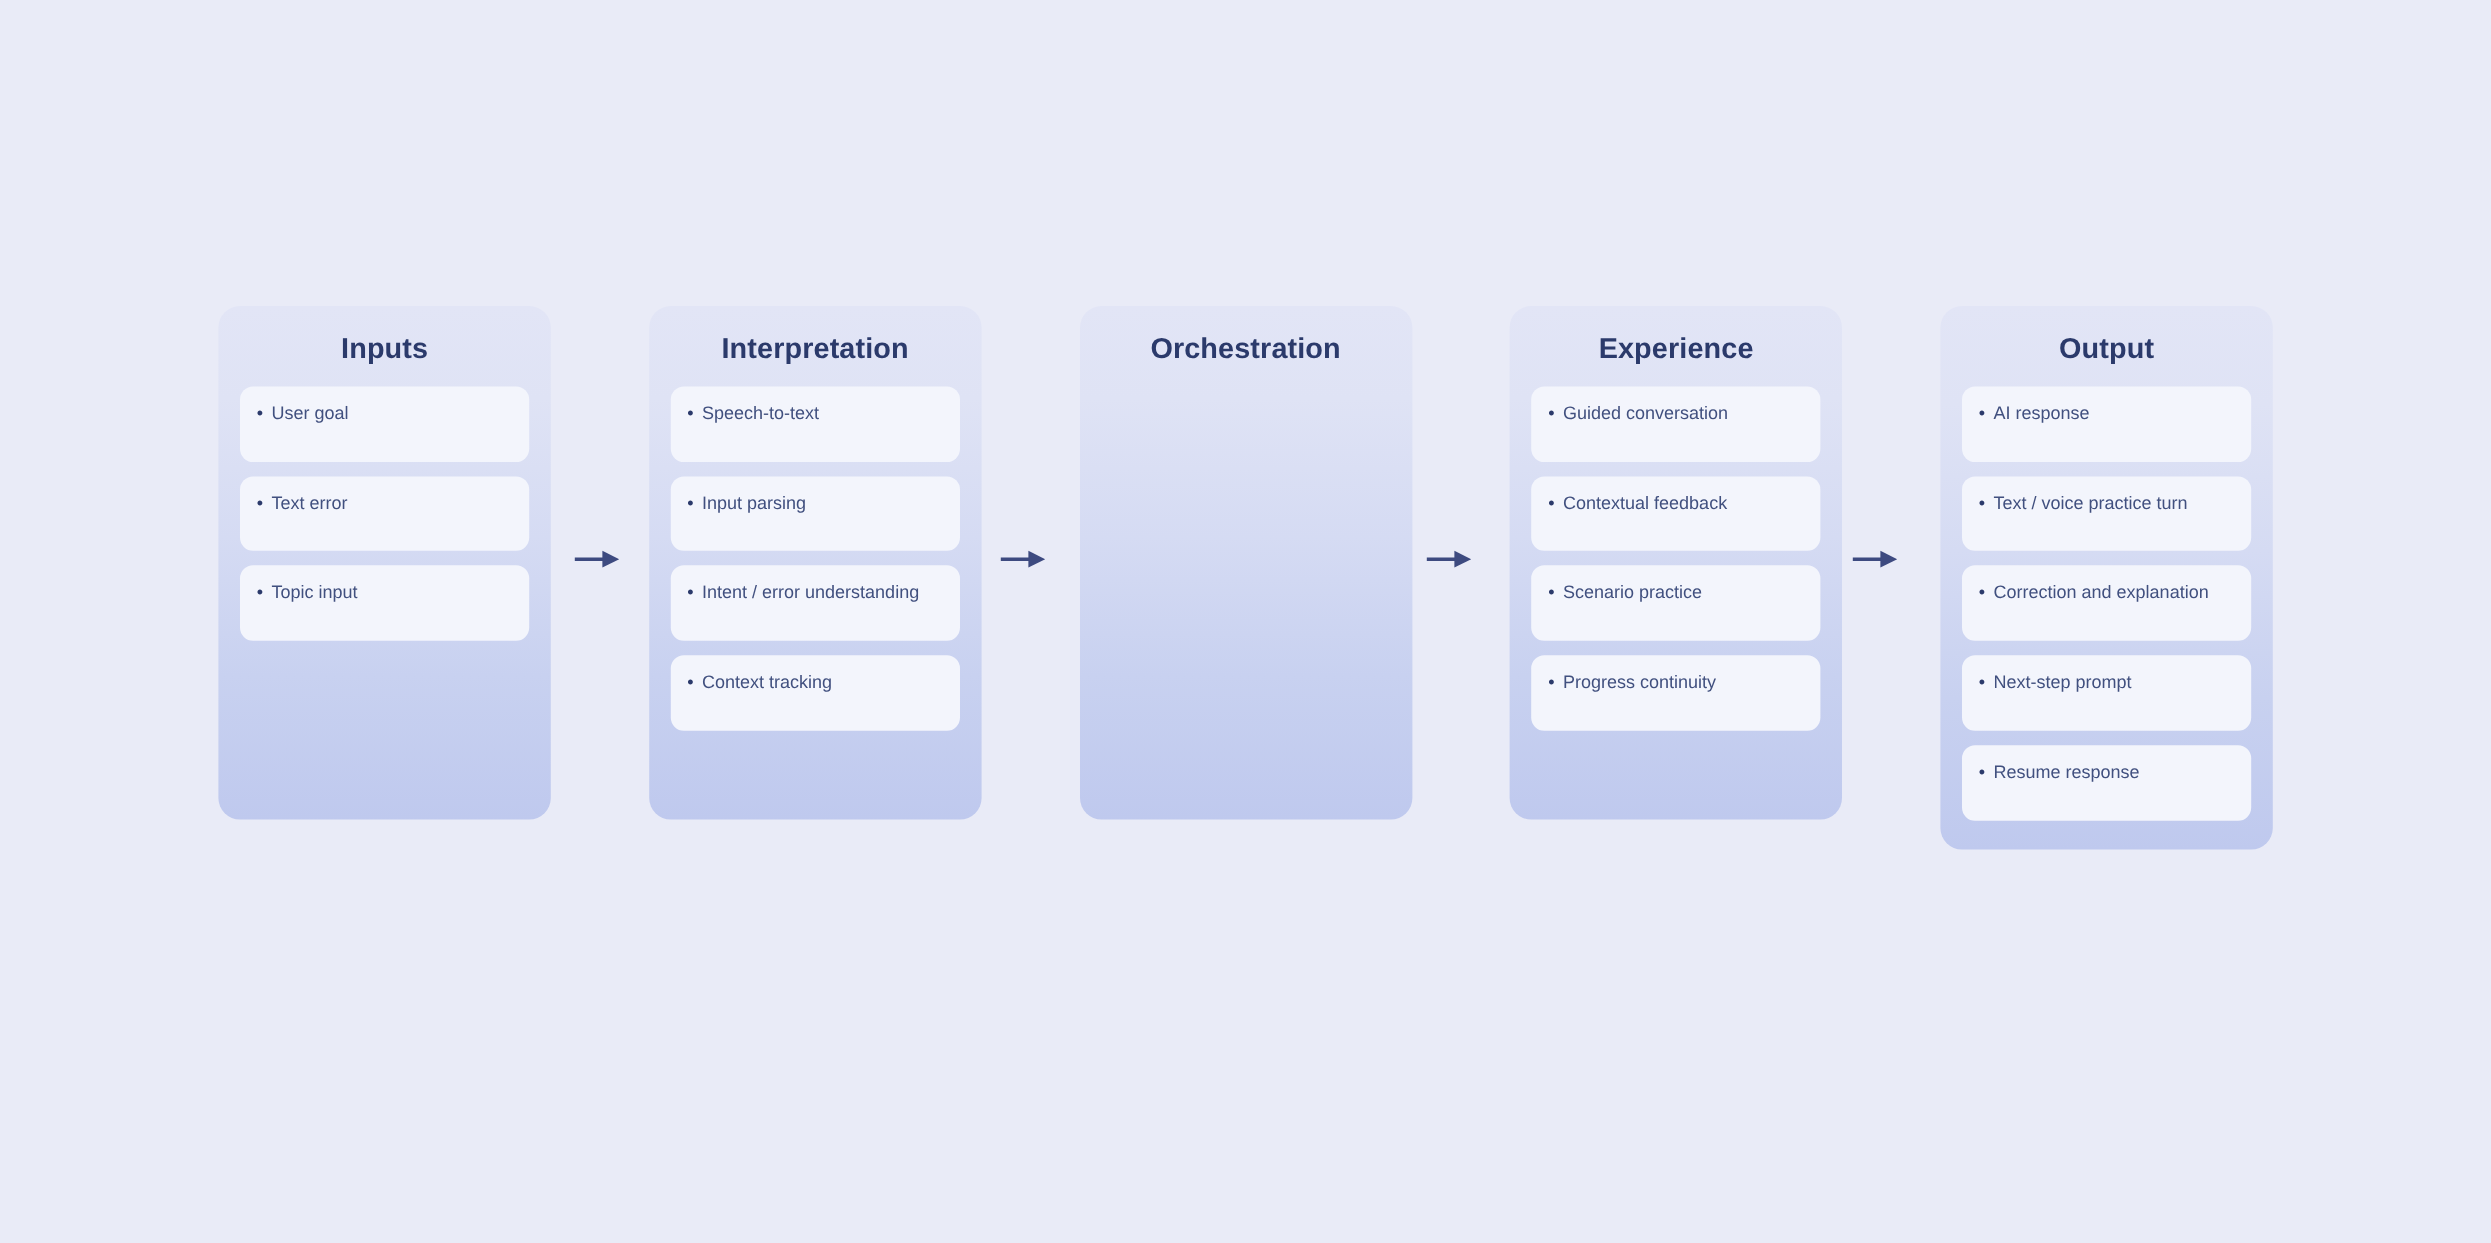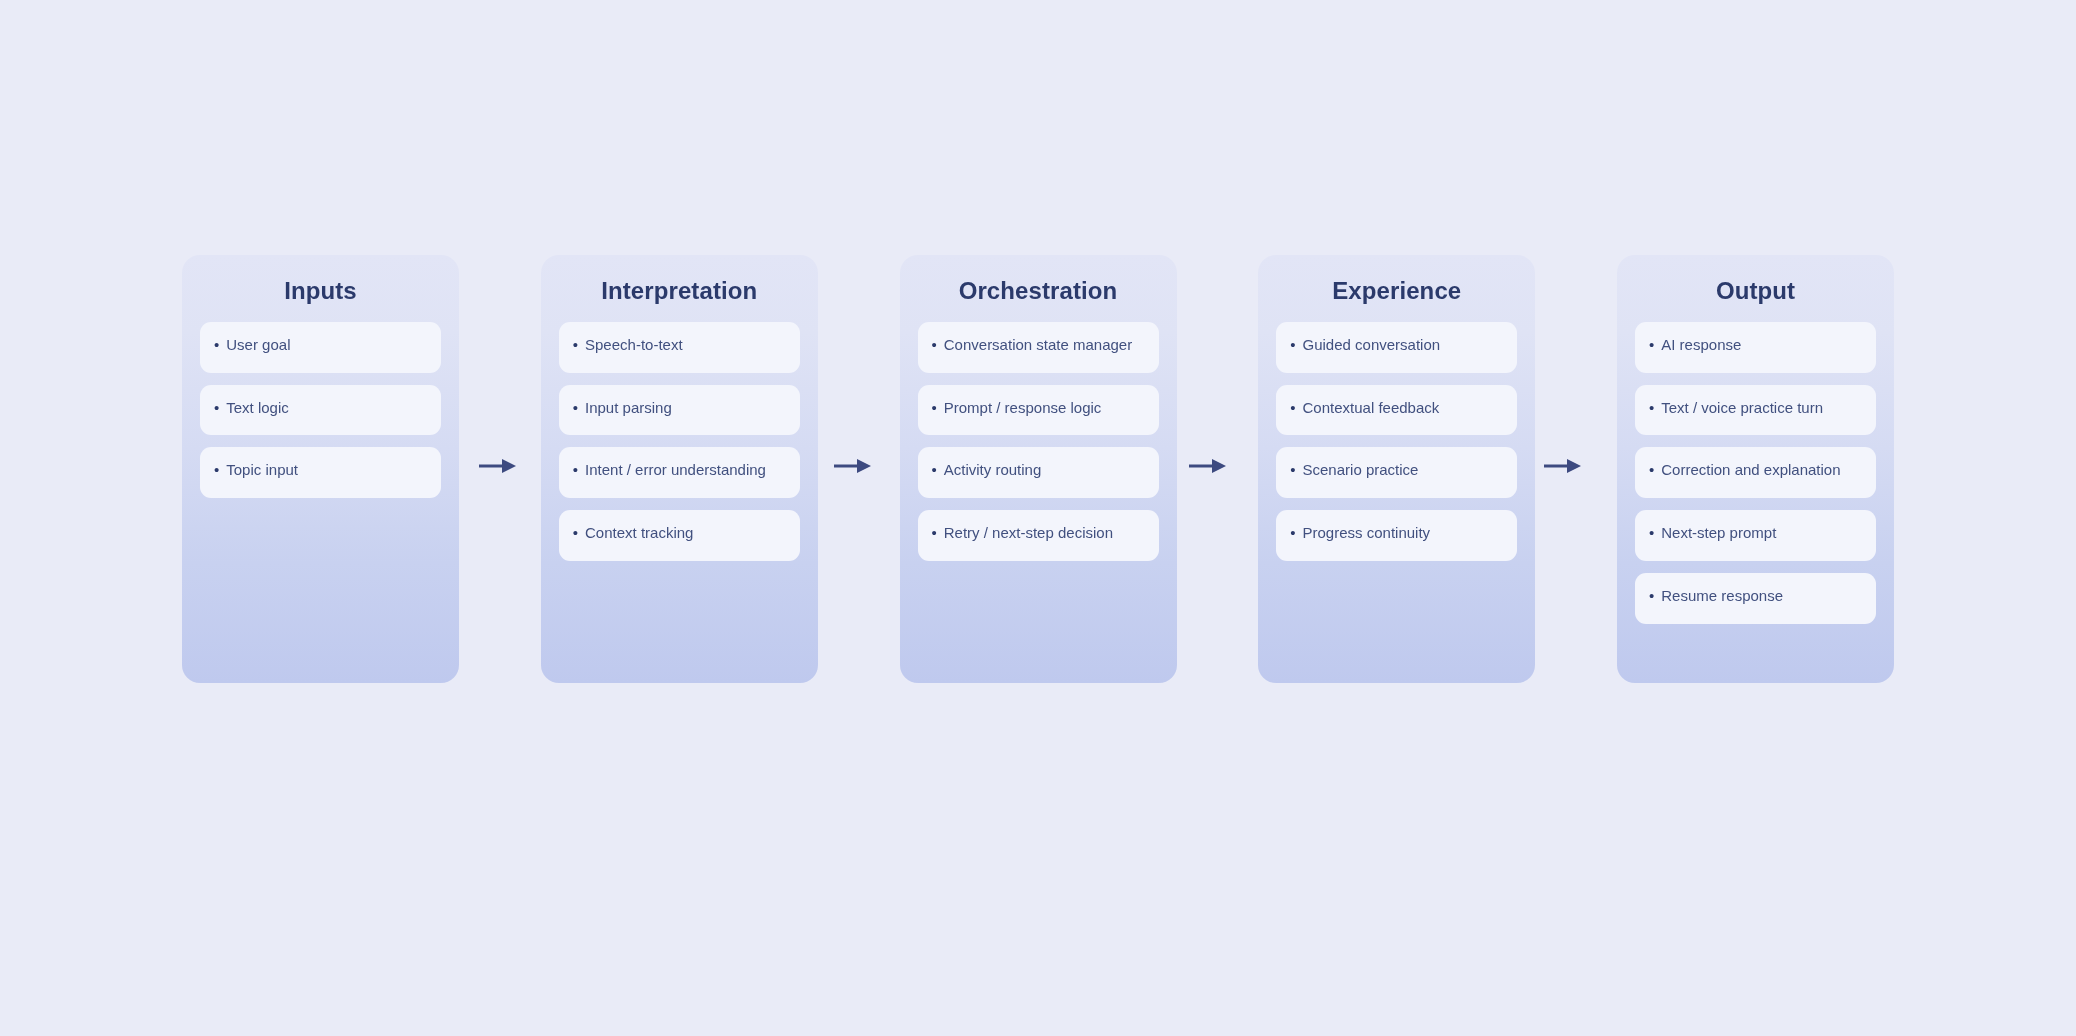--- a/index.html
+++ b/index.html
@@ -63,21 +63,21 @@
 
   .chip-list {
     display: flex;
     flex-direction: column;
     gap: 12px;
   }
 
   .chip {
     background: #f3f5fc;
     border-radius: 11px;
-    padding: 12px 14px 17px 14px;
+    padding: 12px 14px 29px 14px;
     font-size: 15px;
     line-height: 1.45;
     color: #41507f;
     box-sizing: border-box;
     min-height: 42px;
     display: block;
   }
 
   .chip-bullet {
     color: #2b3a6b;
@@ -108,43 +108,37 @@
 <body>
 
 <div id="flow-canvas">
 
   <div id="stage-row">
 
     <div class="stage-column">
       <div class="stage-title">Inputs</div>
       <div class="chip-list">
         <div class="chip"><span class="chip-bullet">•</span><span class="chip-text">User goal</span></div>
-        <div class="chip"><span class="chip-bullet">•</span><span class="chip-text">Text logic</span></div>
+        <div class="chip"><span class="chip-bullet">•</span><span class="chip-text">Text error</span></div>
         <div class="chip"><span class="chip-bullet">•</span><span class="chip-text">Topic input</span></div>
       </div>
     </div>
 
     <div class="stage-column">
       <div class="stage-title">Interpretation</div>
       <div class="chip-list">
         <div class="chip"><span class="chip-bullet">•</span><span class="chip-text">Speech-to-text</span></div>
         <div class="chip"><span class="chip-bullet">•</span><span class="chip-text">Input parsing</span></div>
         <div class="chip"><span class="chip-bullet">•</span><span class="chip-text">Intent / error understanding</span></div>
         <div class="chip"><span class="chip-bullet">•</span><span class="chip-text">Context tracking</span></div>
       </div>
     </div>
 
     <div class="stage-column">
       <div class="stage-title">Orchestration</div>
-      <div class="chip-list">
-        <div class="chip"><span class="chip-bullet">•</span><span class="chip-text">Conversation state manager</span></div>
-        <div class="chip"><span class="chip-bullet">•</span><span class="chip-text">Prompt / response logic</span></div>
-        <div class="chip"><span class="chip-bullet">•</span><span class="chip-text">Activity routing</span></div>
-        <div class="chip"><span class="chip-bullet">•</span><span class="chip-text">Retry / next-step decision</span></div>
-      </div>
     </div>
 
     <div class="stage-column">
       <div class="stage-title">Experience</div>
       <div class="chip-list">
         <div class="chip"><span class="chip-bullet">•</span><span class="chip-text">Guided conversation</span></div>
         <div class="chip"><span class="chip-bullet">•</span><span class="chip-text">Contextual feedback</span></div>
         <div class="chip"><span class="chip-bullet">•</span><span class="chip-text">Scenario practice</span></div>
         <div class="chip"><span class="chip-bullet">•</span><span class="chip-text">Progress continuity</span></div>
       </div>

